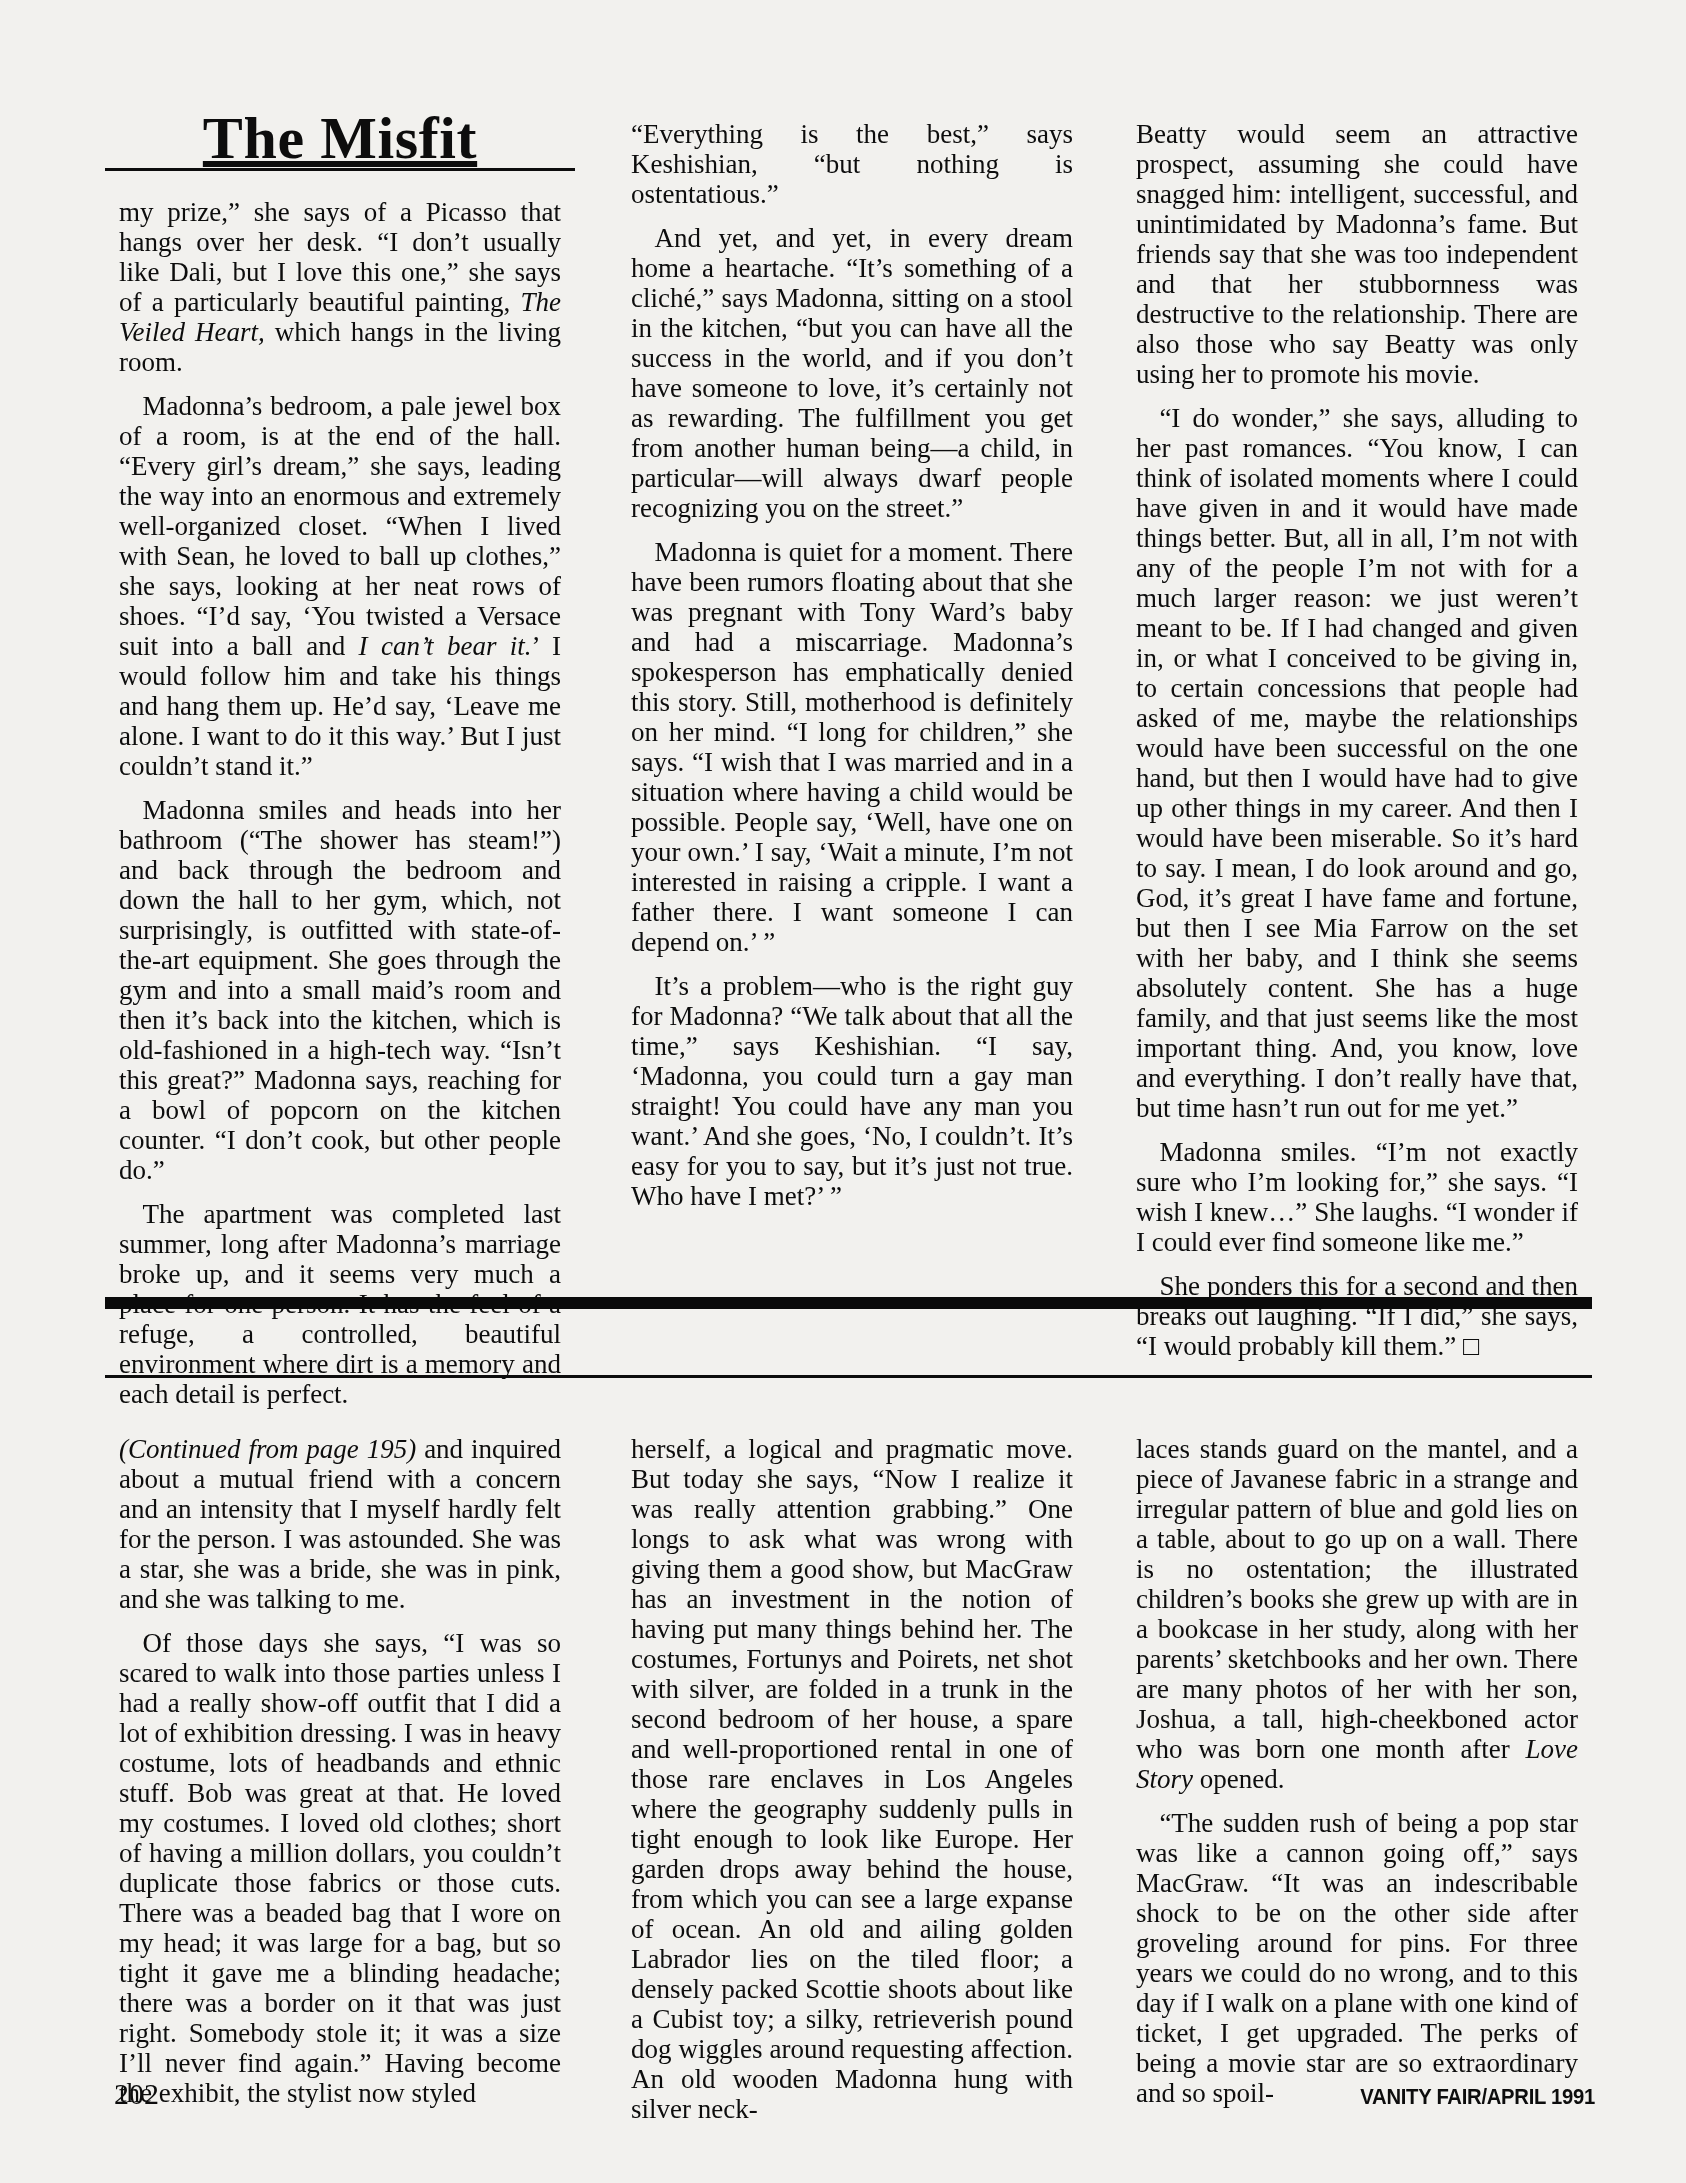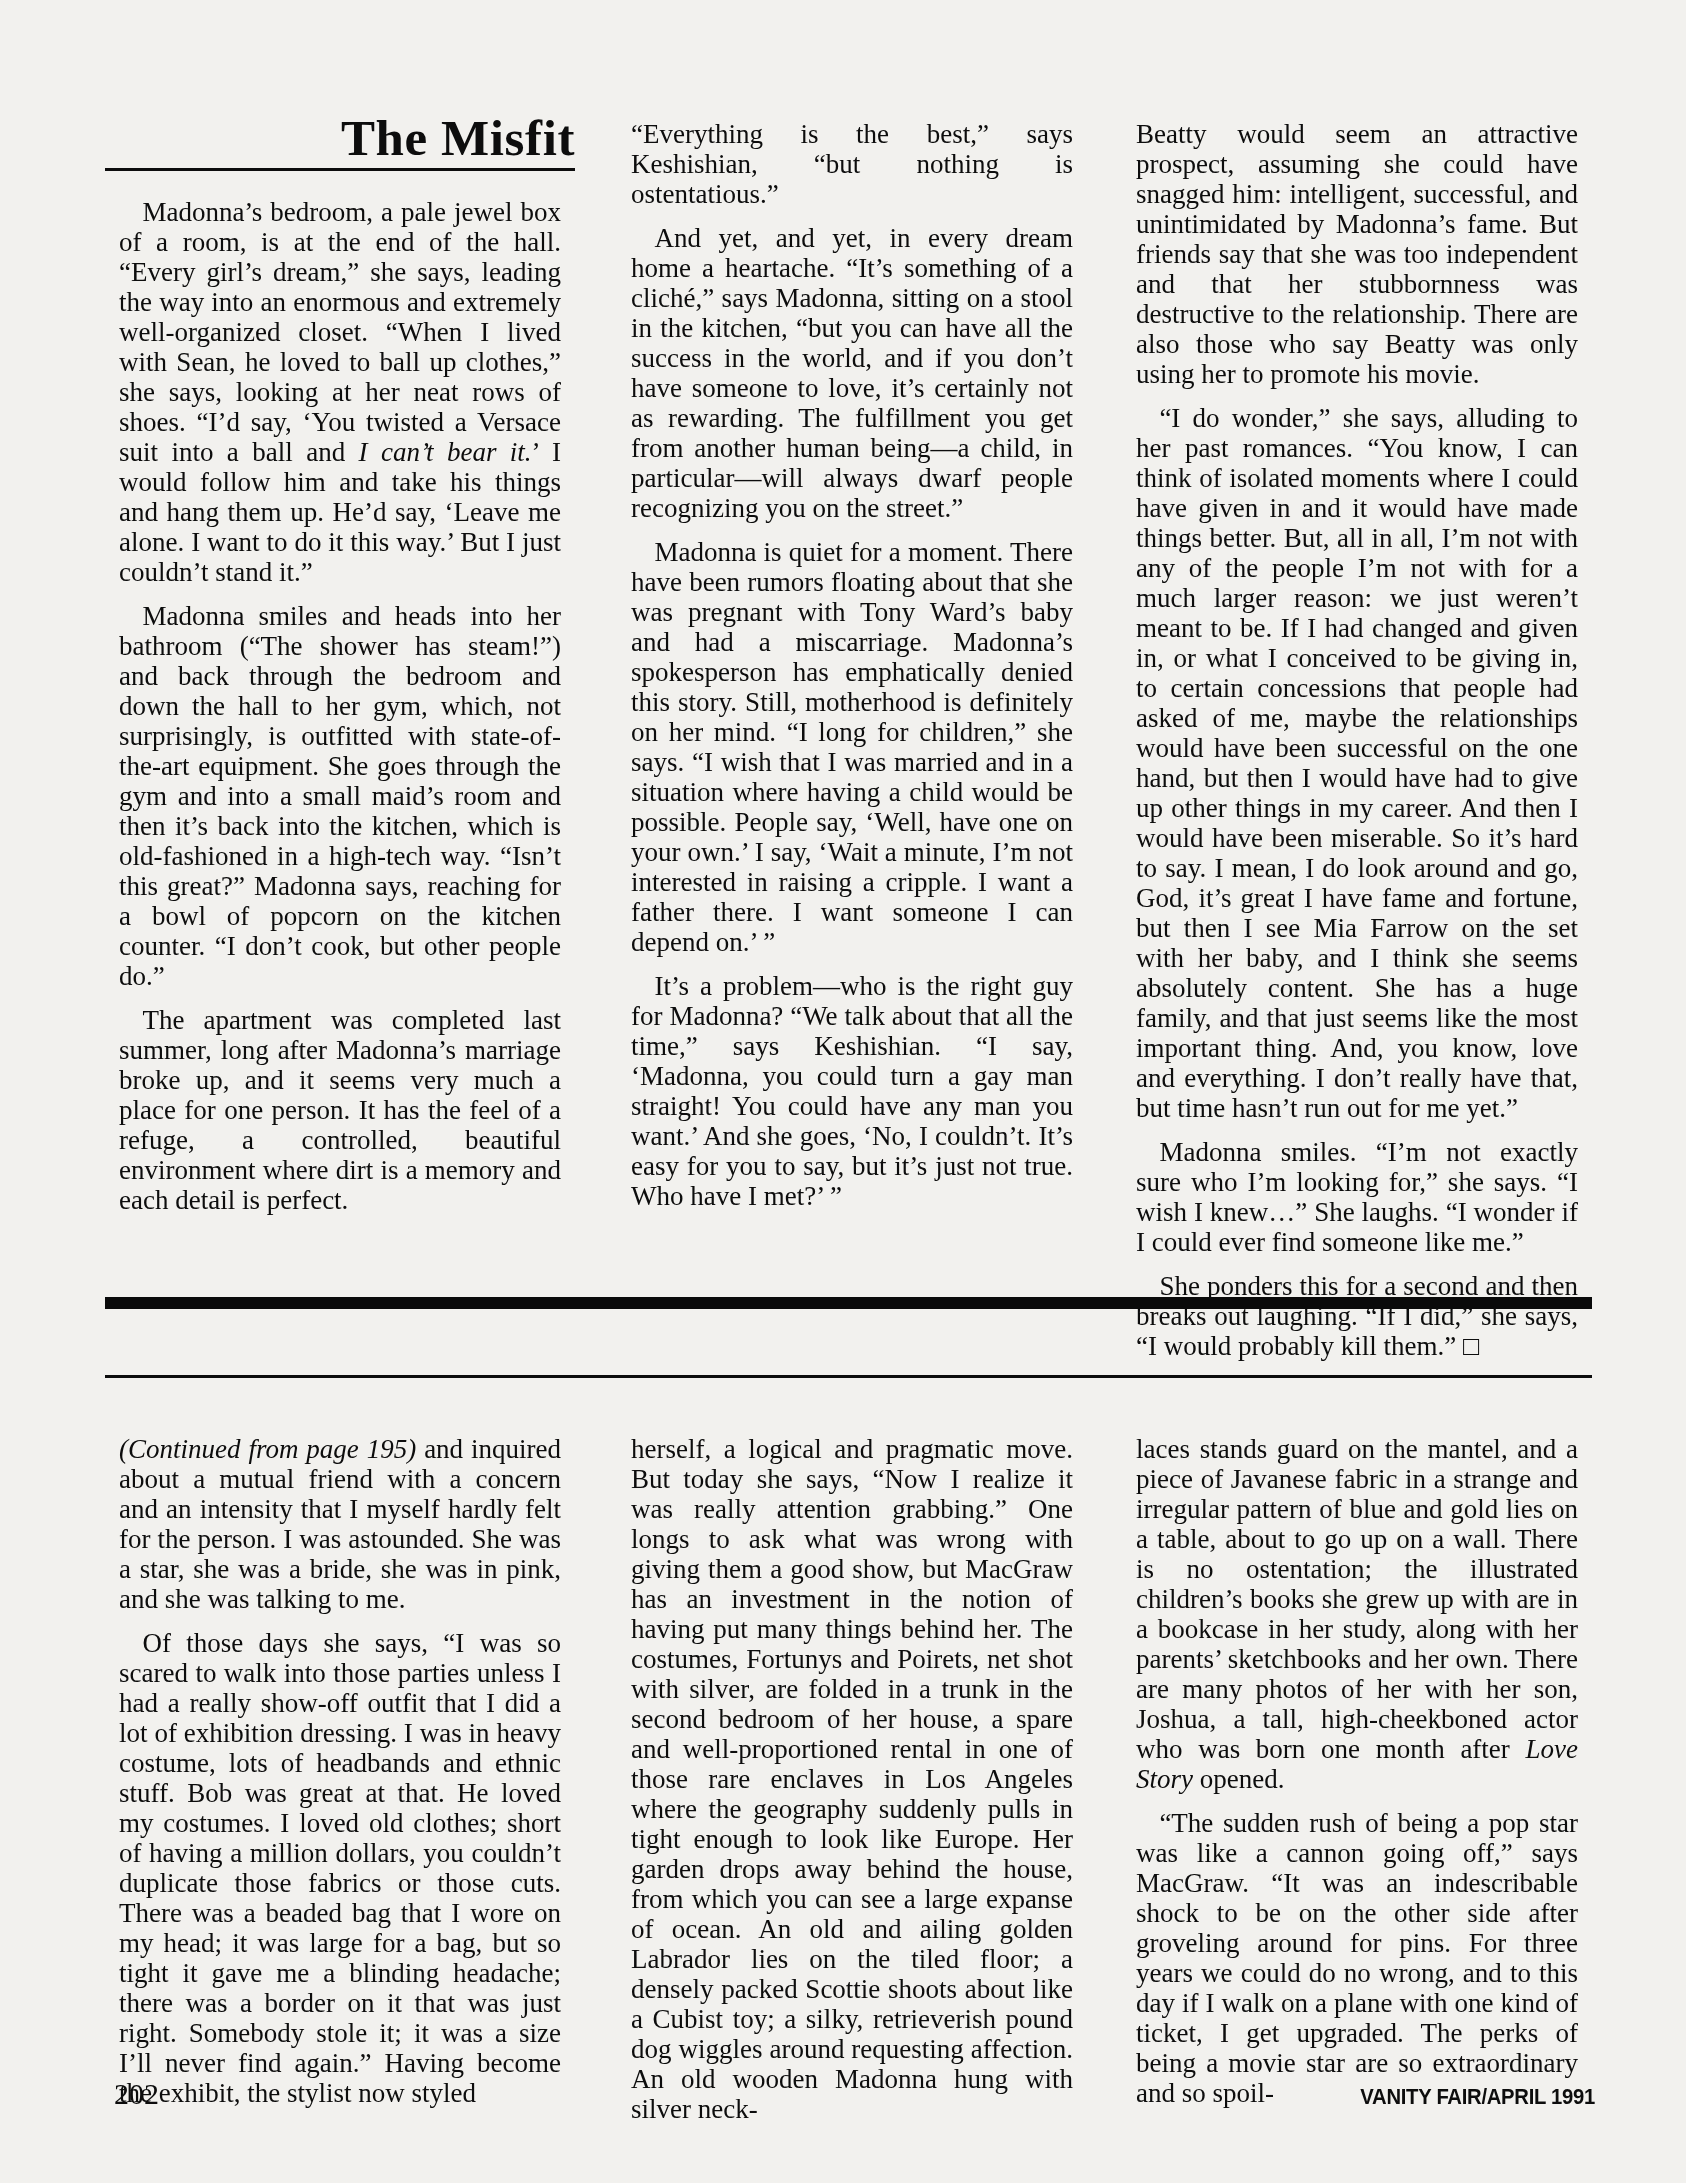--- a/index.html
+++ b/index.html
@@ -21,26 +21,27 @@
     width: 470px;
     font-size: 27px;
     line-height: 30px;
     text-align: justify;
   }
   #misfit-col1 { left: 105px; }
   #misfit-col2 { left: 617px; }
   #misfit-col3 { left: 1122px; }
 
   .article-title {
-    font-size: 51px;
+    font-size: 60px;
     line-height: 53px;
     font-weight: bold;
     margin: 0;
     letter-spacing: 0.6px;
-    text-align: right;
+    text-align: center;
+    text-decoration: underline;
   }
   #misfit-title { margin-top: 6.5px; }
 
   .title-rule {
     height: 2.6px;
     background: #0d0d0d;
     margin-top: 3.9px;
   }
   #misfit-col1 .col-text { margin-top: 26px; }
 
@@ -99,20 +100,21 @@
 </style>
 </head>
 <body>
 
 <div class="page">
 
   <div class="col" id="misfit-col1">
     <h1 class="article-title" id="misfit-title">The Misfit</h1>
     <div class="title-rule"></div>
     <div class="col-text">
+        <p><span>my prize,” she says of a Picasso that hangs over her desk. “I don’t usually like Dali, but I love this one,” she says of a particularly beautiful painting, </span><em>The Veiled Heart,</em><span> which hangs in the living room.</span></p>
         <p class="indent"><span>Madonna’s bedroom, a pale jewel box of a room, is at the end of the hall. “Every girl’s dream,” she says, leading the way into an enormous and extremely well-organized closet. “When I lived with Sean, he loved to ball up clothes,” she says, looking at her neat rows of shoes. “I’d say, ‘You twisted a Versace suit into a ball and </span><em>I can’t bear it.</em><span>’ I would follow him and take his things and hang them up. He’d say, ‘Leave me alone. I want to do it this way.’ But I just couldn’t stand it.”</span></p>
         <p class="indent"><span>Madonna smiles and heads into her bathroom (“The shower has steam!”) and back through the bedroom and down the hall to her gym, which, not surprisingly, is outfitted with state-of-the-art equipment. She goes through the gym and into a small maid’s room and then it’s back into the kitchen, which is old-fashioned in a high-tech way. “Isn’t this great?” Madonna says, reaching for a bowl of popcorn on the kitchen counter. “I don’t cook, but other people do.”</span></p>
         <p class="indent"><span>The apartment was completed last summer, long after Madonna’s marriage broke up, and it seems very much a place for one person. It has the feel of a refuge, a controlled, beautiful environment where dirt is a memory and each detail is perfect.</span></p>
       </div>
   </div>
 
   <div class="col" id="misfit-col2">
     <div class="col-text">
         <p><span>“Everything is the best,” says Keshishian, “but nothing is ostentatious.”</span></p>
         <p class="indent"><span>And yet, and yet, in every dream home a heartache. “It’s something of a cliché,” says Madonna, sitting on a stool in the kitchen, “but you can have all the success in the world, and if you don’t have someone to love, it’s certainly not as rewarding. The fulfillment you get from another human being—a child, in particular—will always dwarf people recognizing you on the street.”</span></p>

